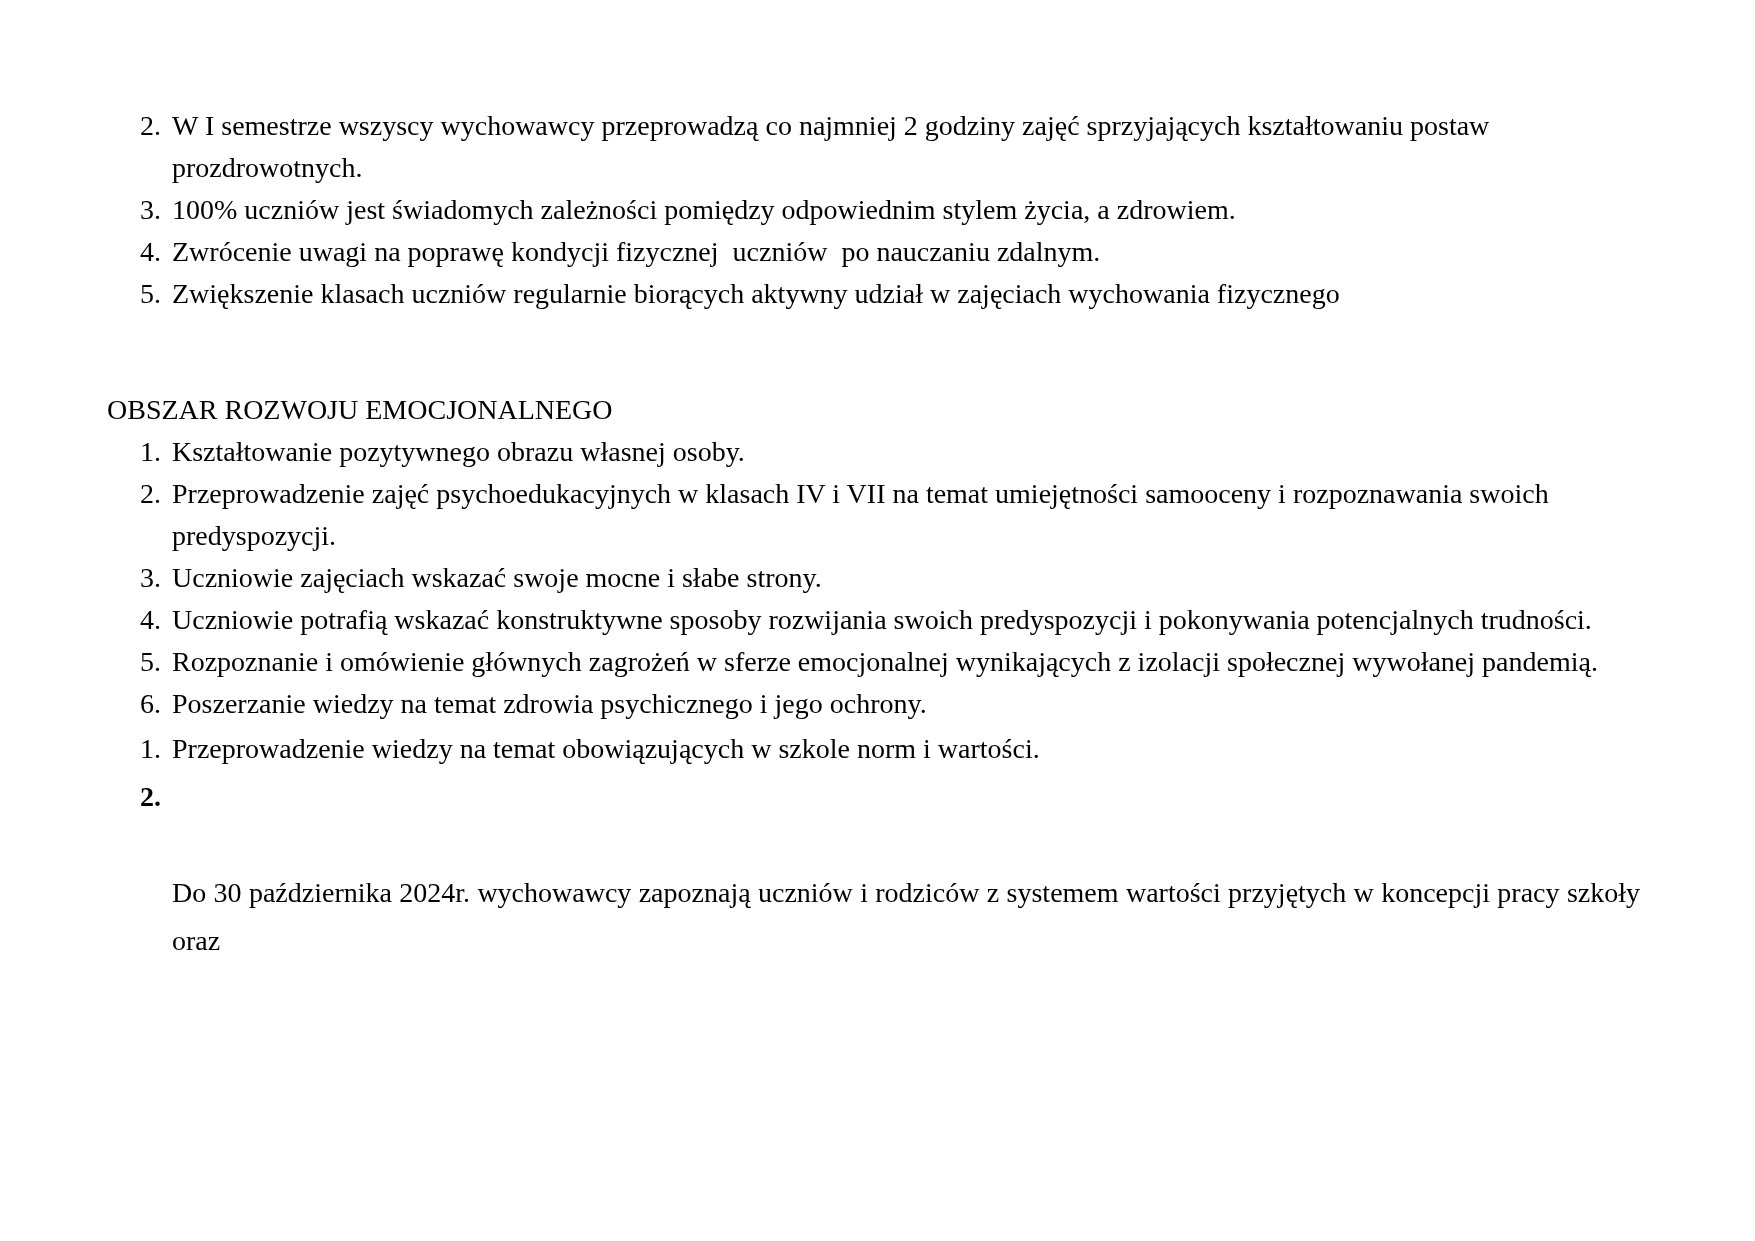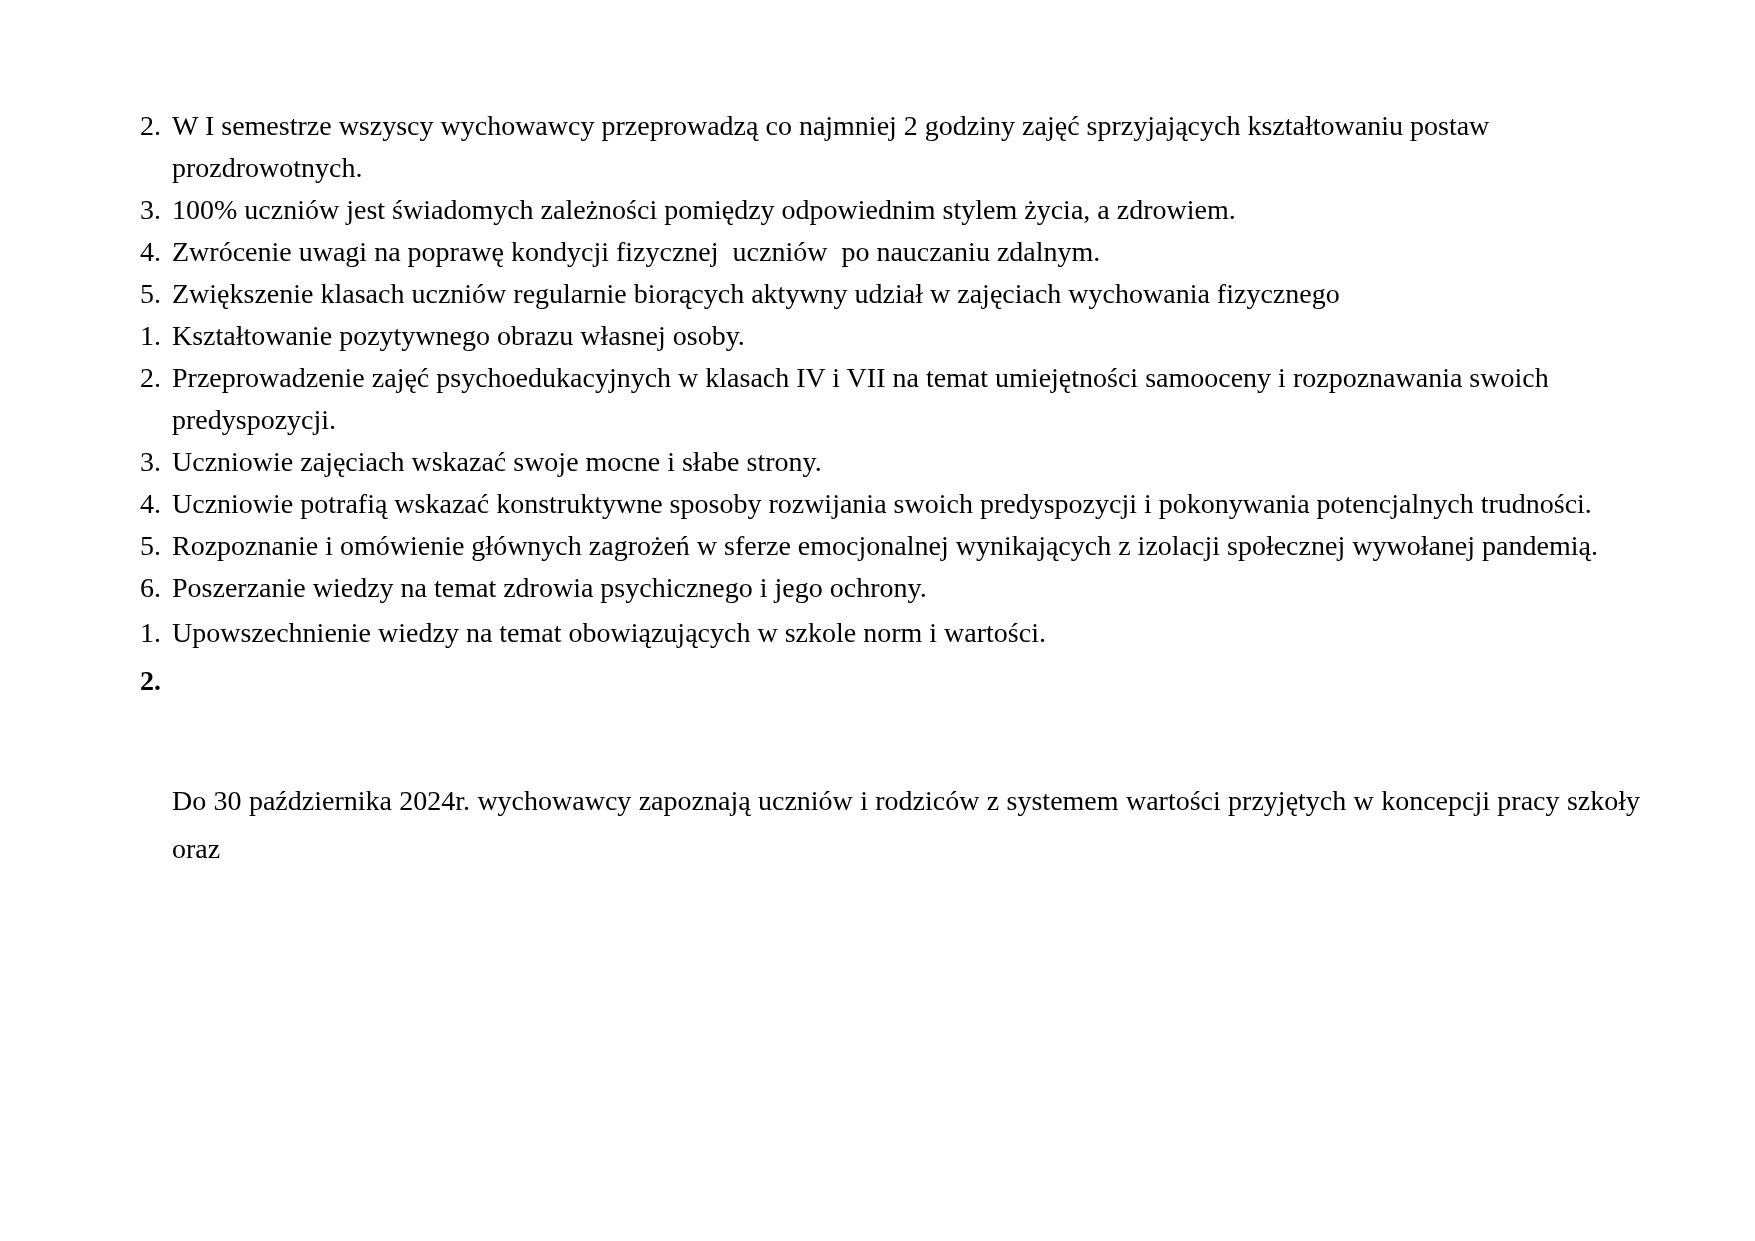--- a/index.html
+++ b/index.html
@@ -36,21 +36,20 @@
   }
   .heading { line-height: 42px; }
   .heading.emotional { margin-top: 74px; }
   .heading.spiritual { margin-top: 149px; }
   .list-spiritual .row { line-height: 48px; }
   .jline {
     display: block;
     text-align: justify;
     text-align-last: justify;
     white-space: normal;
-    margin-top: 24px;
   }
 </style>
 </head>
 <body>
 
 <div class="page">
 
   <div class="list">
     <div class="row">
       <span class="num">2.</span>
@@ -63,20 +62,21 @@
     <div class="row">
       <span class="num">4.</span>
       <span class="txt">Zwrócenie uwagi na poprawę kondycji fizycznej  uczniów  po nauczaniu zdalnym.</span>
     </div>
     <div class="row">
       <span class="num">5.</span>
       <span class="txt">Zwiększenie klasach uczniów regularnie biorących aktywny udział w zajęciach wychowania fizycznego</span>
     </div>
   </div>
 
+  <div class="heading emotional">OBSZAR ROZWOJU EMOCJONALNEGO</div>
 
   <div class="list">
     <div class="row">
       <span class="num">1.</span>
       <span class="txt">Kształtowanie pozytywnego obrazu własnej osoby.</span>
     </div>
     <div class="row">
       <span class="num">2.</span>
       <span class="txt">Przeprowadzenie zajęć psychoedukacyjnych w klasach IV i VII na temat umiejętności samooceny i rozpoznawania swoich predyspozycji.</span>
     </div>
@@ -95,21 +95,21 @@
     <div class="row">
       <span class="num">6.</span>
       <span class="txt">Poszerzanie wiedzy na temat zdrowia psychicznego i jego ochrony.</span>
     </div>
   </div>
 
 
   <div class="list list-spiritual">
     <div class="row">
       <span class="num">1.</span>
-      <span class="txt">Upowszechnienie wiedzy na temat obowiązujących w szkole norm i wartości.</span>
+      <span class="txt">Przeprowadzenie wiedzy na temat obowiązujących w szkole norm i wartości.</span>
     </div>
     <div class="row">
       <span class="num bold">2.</span>
       <span class="txt">
         <span class="jline">Do 30 października 2024r. wychowawcy zapoznają uczniów i rodziców z systemem wartości przyjętych w koncepcji pracy szkoły oraz</span>
         
       </span>
     </div>
   </div>
 

